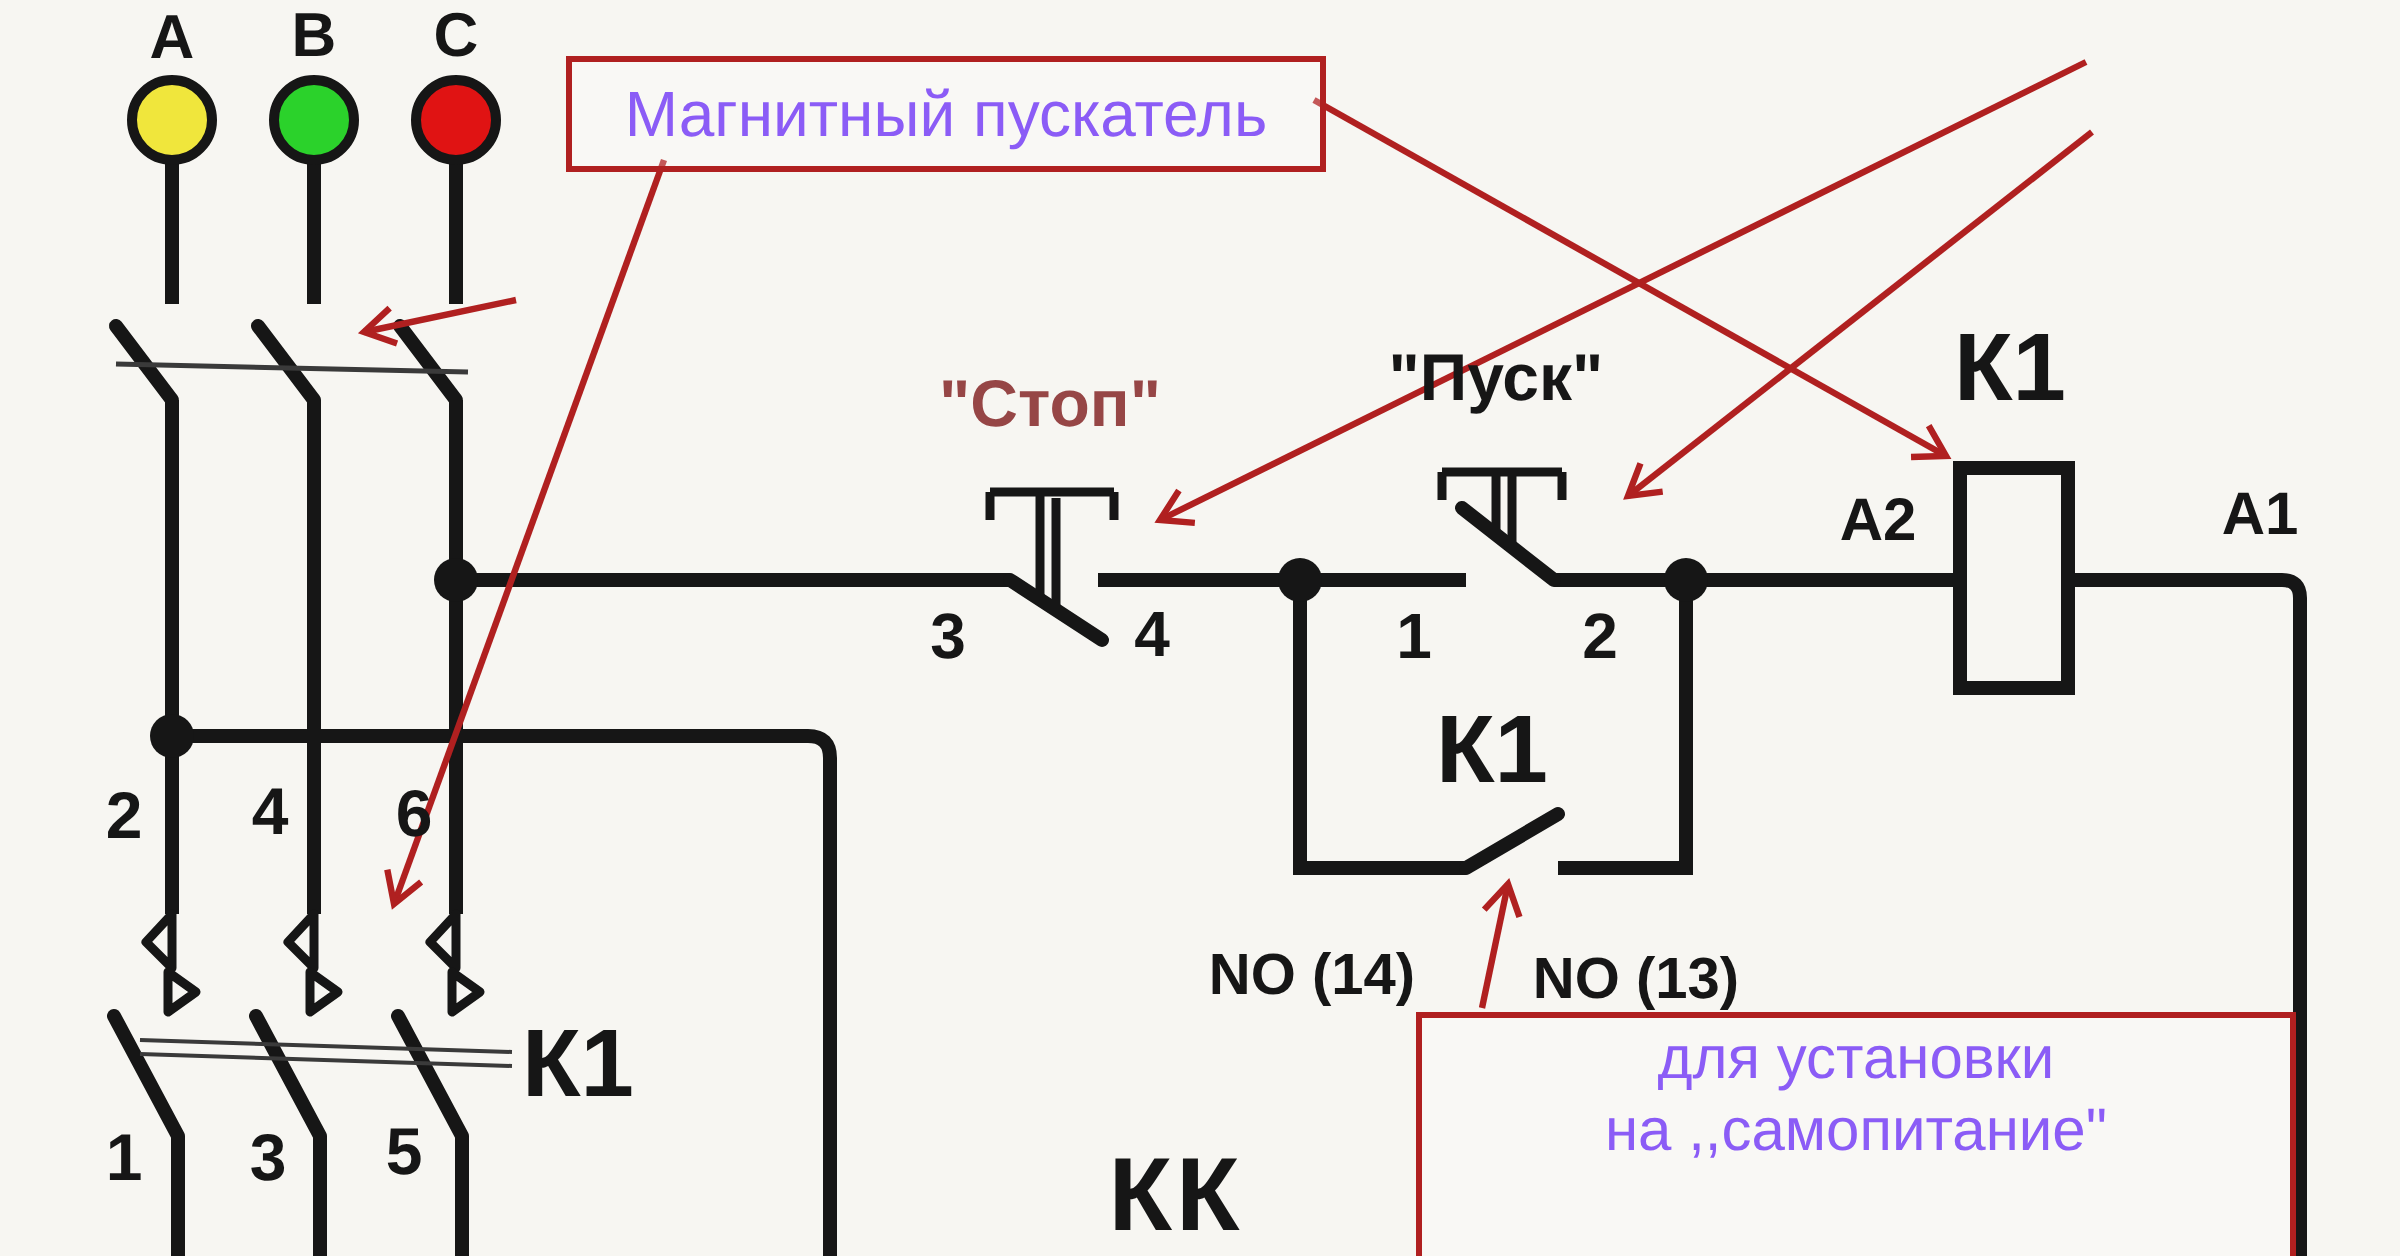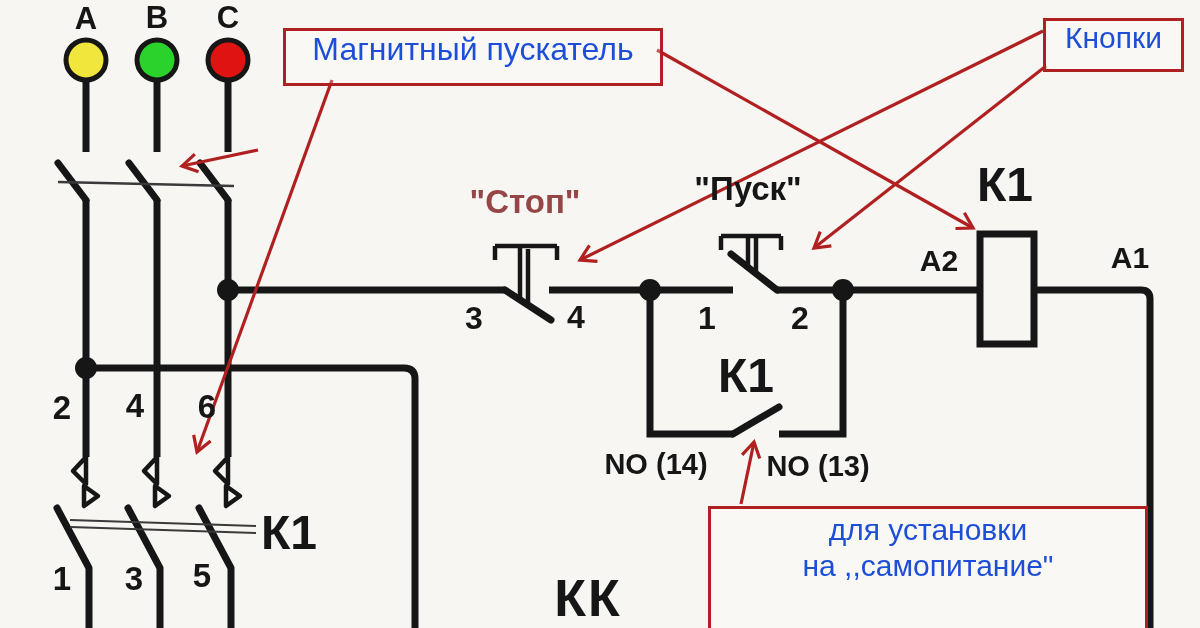--- a/index.html
+++ b/index.html
@@ -11,28 +11,28 @@
   #schematic-svg{position:absolute;left:0;top:0;}
   .lbl{
     position:absolute;transform:translateX(-50%);
     white-space:nowrap;color:#161616;font-weight:bold;line-height:1;
   }
   .phase-lbl{font-size:31px;}
   .term{font-size:32px;}
   .term-big{font-size:33px;}
   .dev{font-size:48px;}
   .kk{font-size:52px;letter-spacing:2px;}
-  .no-lbl{font-size:29px;}
+  .no-lbl{font-size:29px;margin-top:24px;}
   .coilterm{font-size:30px;}
   .stop-lbl{font-size:33px;color:#964646;}
   .start-lbl{font-size:33px;color:#161616;}
   .ann-box{
-    position:absolute;border:3px solid #b02020;color:#1d4ed8;
+    position:absolute;border:3px solid #b02020;color:#8b5cf6;
     background:rgba(255,255,255,0.25);
-    display:flex;justify-content:center;
+    display:flex;align-items:center;justify-content:center;
     font-weight:400;
   }
   .ann-box.multi{flex-direction:column;justify-content:flex-start;}
   .ann-line{line-height:36px;text-align:center;}
 </style>
 </head>
 <body>
 
 <div id="stage">
 
@@ -173,22 +173,19 @@
   <div class="lbl term-big" style="left:202px;top:559px;">5</div>
   <div class="lbl dev" style="left:289px;top:509px;">К1</div>
 
   <div class="lbl kk" style="left:588px;top:572px;">КК</div>
 
   <div class="ann-box" style="left:283px;top:28px;width:374px;height:52px;font-size:32px;">
     <span>Магнитный пускатель</span>
   </div>
 
 
-  <div class="ann-box" style="left:1043px;top:18px;width:135px;height:48px;font-size:30px;">
-    <span>Кнопки</span>
-  </div>
 
   <div class="ann-box multi" style="left:708px;top:506px;width:434px;height:127px;font-size:30px;padding-top:3px;">
     <div class="ann-line">для установки</div>
     <div class="ann-line">на ,,самопитание"</div>
   </div>
 
 </div>
 
 </body></html>

